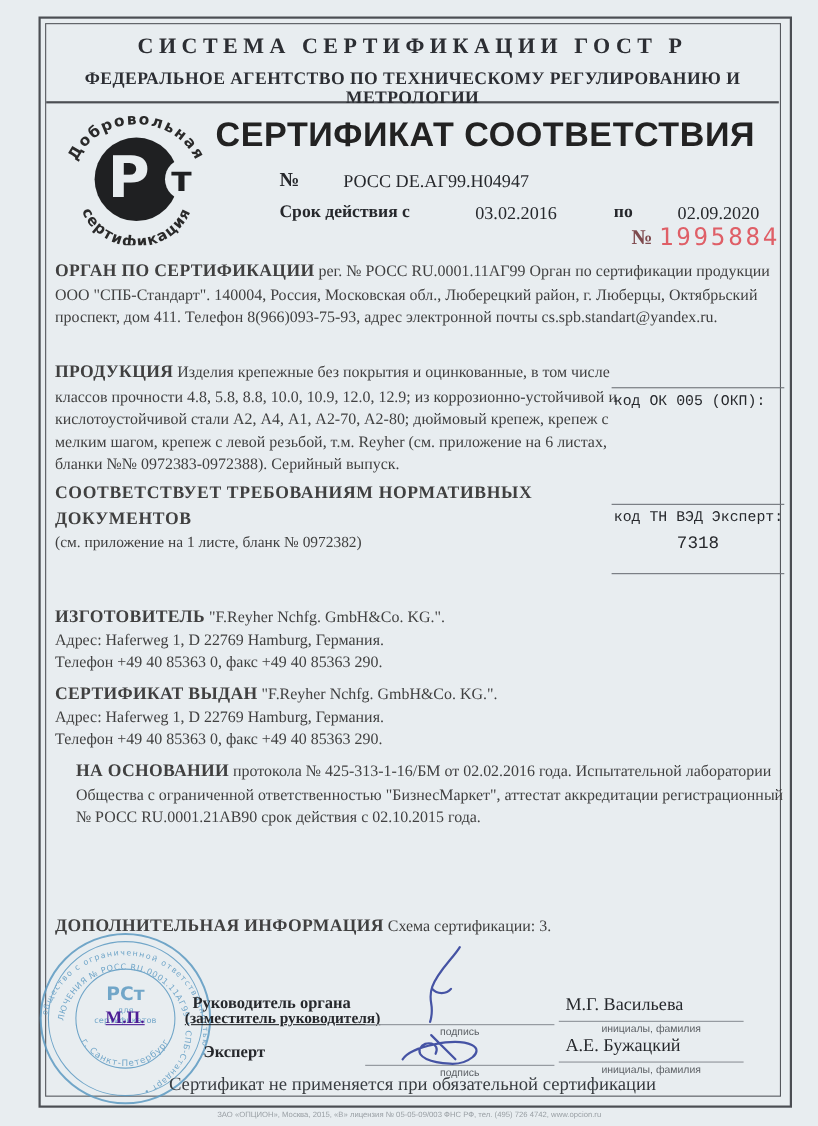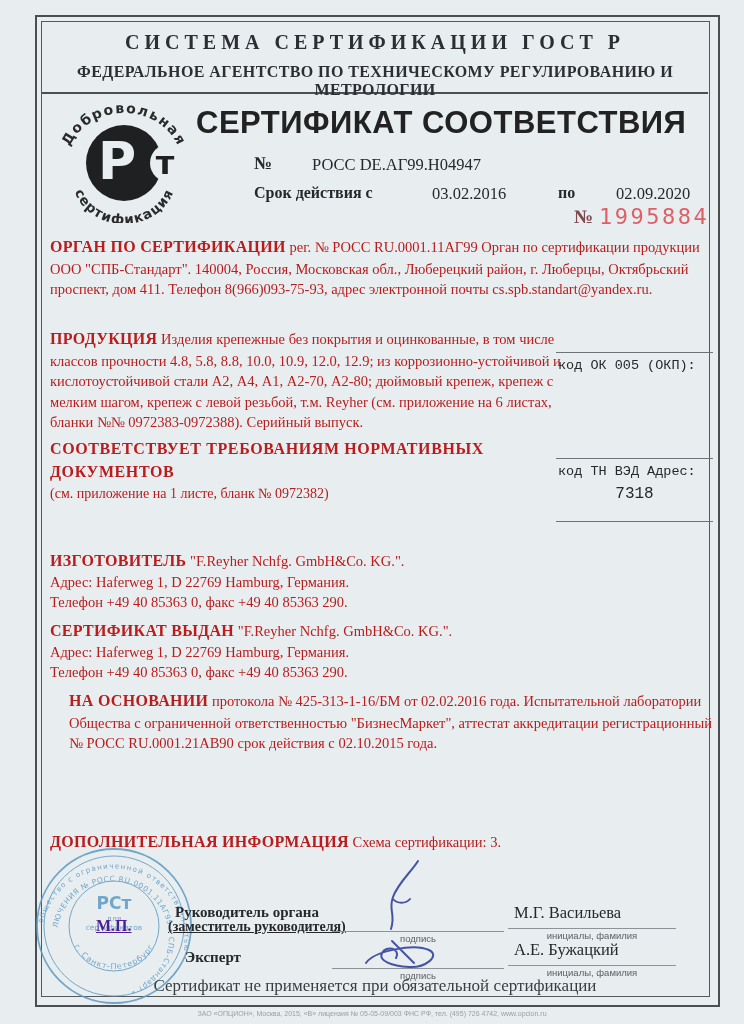--- a/index.html
+++ b/index.html
@@ -26,21 +26,21 @@
   .certno-label { left:254px; top:153px; font-weight:bold; font-size:18px; }
   .certno-value { left:312px; top:155px; font-size:16.5px; }
   .validity-label { left:254px; top:184px; font-weight:bold; font-size:16px; }
   .valid-from { left:432px; top:184px; font-size:16.5px; }
   .validity-to-label { left:558px; top:184px; font-weight:bold; font-size:16px; }
   .valid-to { left:616px; top:184px; font-size:16.5px; }
   .blankno-label { left:574px; top:206px; font-weight:bold; font-size:19px; color:#7e4a4e; }
   .blankno-value { left:599px; top:204px; font-family:"DejaVu Sans Mono", monospace;
           font-size:22px; letter-spacing:2.5px; color:#df5f67; }
 
-  .sec { position:absolute; left:50px; font-size:14.5px; line-height:1.42; color:#b91c1c; }
+  .sec { position:absolute; left:50px; font-size:14.5px; line-height:1.42; color:#404040; }
   .sh  { font-weight:bold; font-size:16px; letter-spacing:0.3px; }
   .sec p { margin:0; }
 
   .sec-org { top:236px; width:658px; }
   .sec-product { top:328px; width:514px; }
   .sec-conforms { top:438px; width:514px; }
   .sec-conforms .note { font-size:14px; }
   .sec-man { top:550px; width:560px; line-height:1.38; }
   .sec-issued { top:620px; width:560px; line-height:1.38; }
   .sec-basis { top:690px; width:658px;margin-left:19px; }
@@ -130,21 +130,21 @@
   <div class="codebox codebox-okp">
     <div class="cb-label">код ОК 005 (ОКП):</div>
   </div>
 
   <div class="sec sec-conforms">
     <p><span class="sh" style="letter-spacing:0.6px;">СООТВЕТСТВУЕТ ТРЕБОВАНИЯМ НОРМАТИВНЫХ ДОКУМЕНТОВ</span><br>
        <span class="note">(см. приложение на 1 листе, бланк № 0972382)</span></p>
   </div>
 
   <div class="codebox codebox-tnved">
-    <div class="cb-label">код ТН ВЭД Адрес:</div>
+    <div class="cb-label">код ТН ВЭД Эксперт:</div>
     <div class="cb-value">7318</div>
   </div>
 
   <div class="sec sec-man">
     <p><span class="sh">ИЗГОТОВИТЕЛЬ</span>
        <span>"F.Reyher Nchfg. GmbH&amp;Co. KG.".</span><br>
        <span>Адрес: Haferweg 1, D 22769 Hamburg, Германия.</span><br>
        <span>Телефон +49 40 85363 0, факс +49 40 85363 290.</span></p>
   </div>
 

